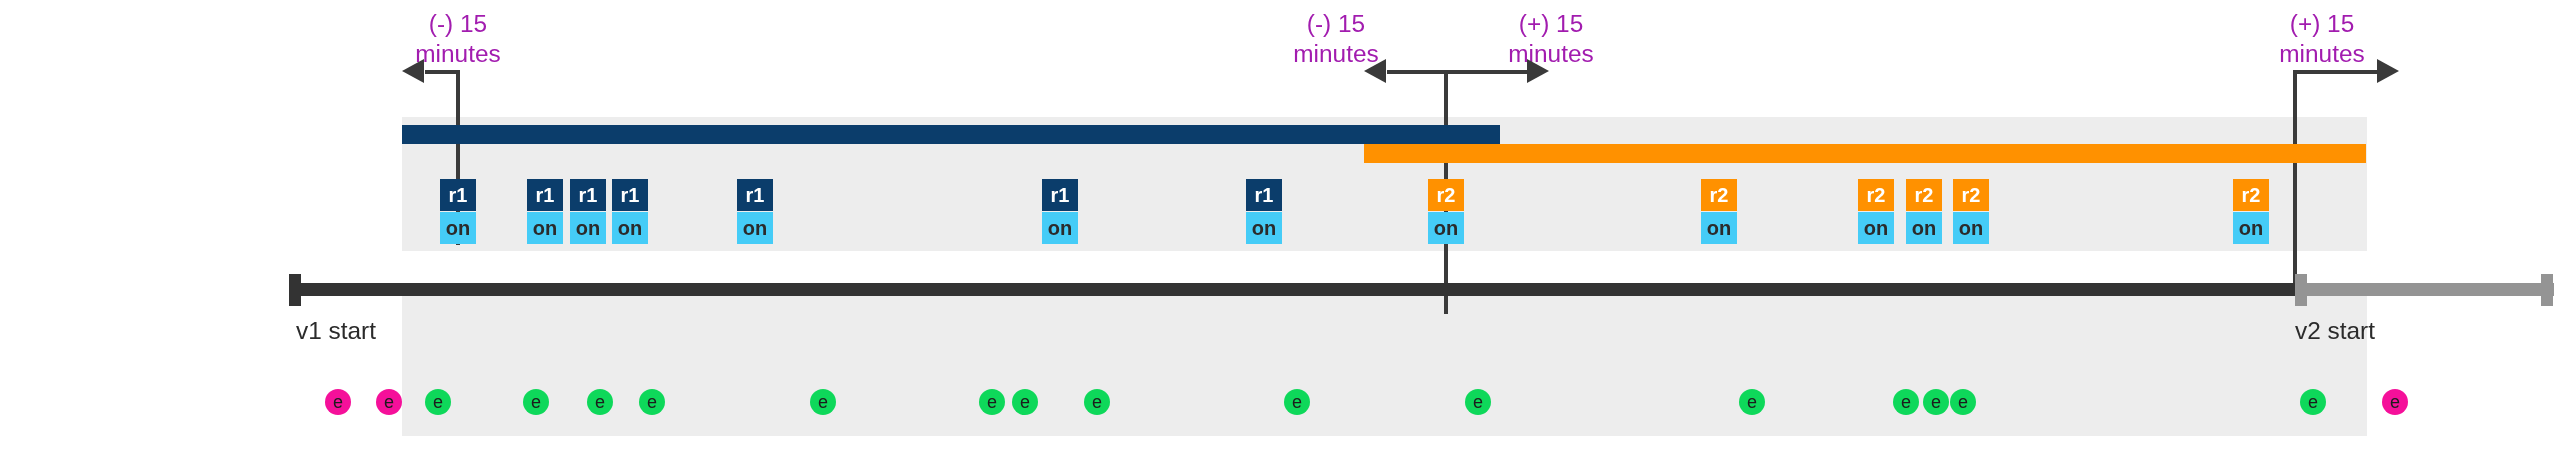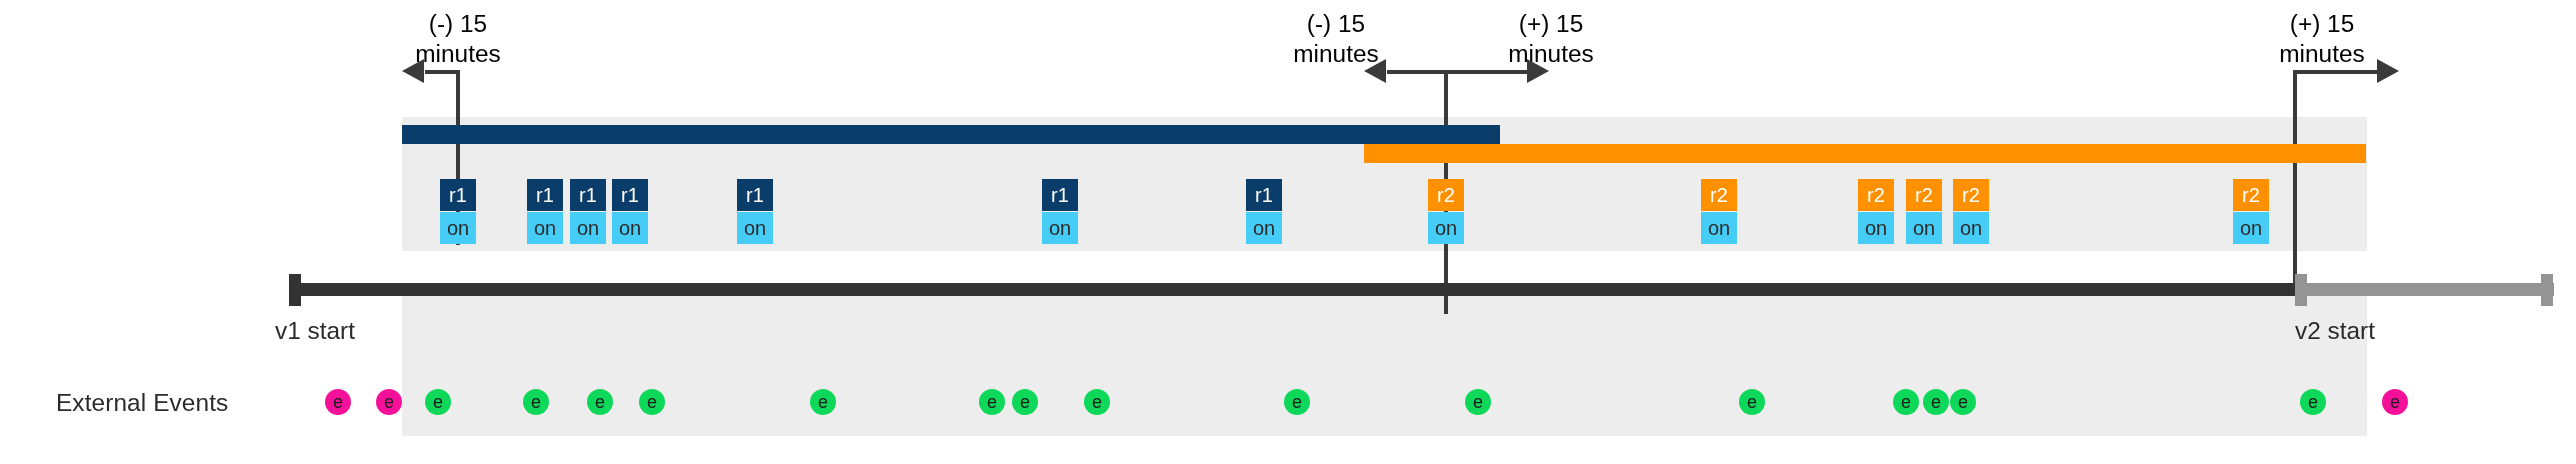--- a/index.html
+++ b/index.html
@@ -27,21 +27,21 @@
     white-space:nowrap;
     letter-spacing:0.1px;
   }
 
   
   .annot{
     position:absolute;
     text-align:center;
     font-size:24.4px;
     line-height:30px;
-    color:#000000;
+    color:#a21caf;
     white-space:nowrap;
     transform:translateX(-50%);
   }
 
   
   .vbar{position:absolute;height:19px;}
   .vbar.v1{background:#0b3d6b;}
   .vbar.v2{background:#ff9100;}
 
   
@@ -65,21 +65,21 @@
     border-top:12.2px solid transparent;
     border-bottom:12.2px solid transparent;
     border-left:22.6px solid #3a3a3a;
   }
 
   
   .badge{
     position:absolute;
     width:36px;height:32px;
     display:flex;align-items:center;justify-content:center;
-    font-size:20px;font-weight:400;
+    font-size:20px;font-weight:700;
     transform:translateX(-50%);
     box-sizing:border-box;
   }
   .badge.r1{background:#0b3d6b;color:#ffffff;}
   .badge.r2{background:#ff9100;color:#ffffff;}
   .badge.on{background:#45ccf7;color:#2b2b2b;}
 
   
   .edot{
     position:absolute;
@@ -134,21 +134,20 @@
     <div>(+) 15</div>
     <div>minutes</div>
   </div>
   <div class="hline" style="left:2295px;top:70px;width:87px;"></div>
   <div class="arrow right" style="left:2377px;top:59px;"></div>
   <div class="vline" style="left:2293px;top:70px;height:213px;"></div>
 
   <div class="vbar v1" style="left:402px;top:125px;width:1098px;"></div>
   <div class="vbar v2" style="left:1364px;top:144px;width:1002px;"></div>
 
-  <div class="row-label" style="left:56px;top:389px;">External Events</div>
 
   <div id="impression-layer">
       <div class="badge r1" style="left: 458px; top: 179px;">r1</div>
       <div class="badge on" style="left: 458px; top: 212px;">on</div>
       <div class="badge r1" style="left: 545px; top: 179px;">r1</div>
       <div class="badge on" style="left: 545px; top: 212px;">on</div>
       <div class="badge r1" style="left: 588px; top: 179px;">r1</div>
       <div class="badge on" style="left: 588px; top: 212px;">on</div>
       <div class="badge r1" style="left: 630px; top: 179px;">r1</div>
       <div class="badge on" style="left: 630px; top: 212px;">on</div>
@@ -171,21 +170,21 @@
       <div class="badge r2" style="left: 2251px; top: 179px;">r2</div>
       <div class="badge on" style="left: 2251px; top: 212px;">on</div>
     </div>
 
   <div class="axis-cap" style="left:289px;top:274px;"></div>
   <div class="axis" style="left:289px;top:283px;width:2008px;"></div>
   <div class="axis-cap future" style="left:2295px;top:274px;"></div>
   <div class="axis future" style="left:2295px;top:283px;width:259px;"></div>
   <div class="axis-cap future" style="left:2541px;top:274px;"></div>
 
-  <div class="startcap" style="left:315px;top:317px;">v1 start</div>
+  <div class="startcap" style="left:336px;top:317px;">v1 start</div>
   <div class="startcap" style="left:2335px;top:317px;">v2 start</div>
 
   <div id="external-layer">
       <div class="edot outside" style="left: 338px; top: 402px;">e</div>
       <div class="edot outside" style="left: 389px; top: 402px;">e</div>
       <div class="edot inside" style="left: 438px; top: 402px;">e</div>
       <div class="edot inside" style="left: 536px; top: 402px;">e</div>
       <div class="edot inside" style="left: 600px; top: 402px;">e</div>
       <div class="edot inside" style="left: 652px; top: 402px;">e</div>
       <div class="edot inside" style="left: 823px; top: 402px;">e</div>

